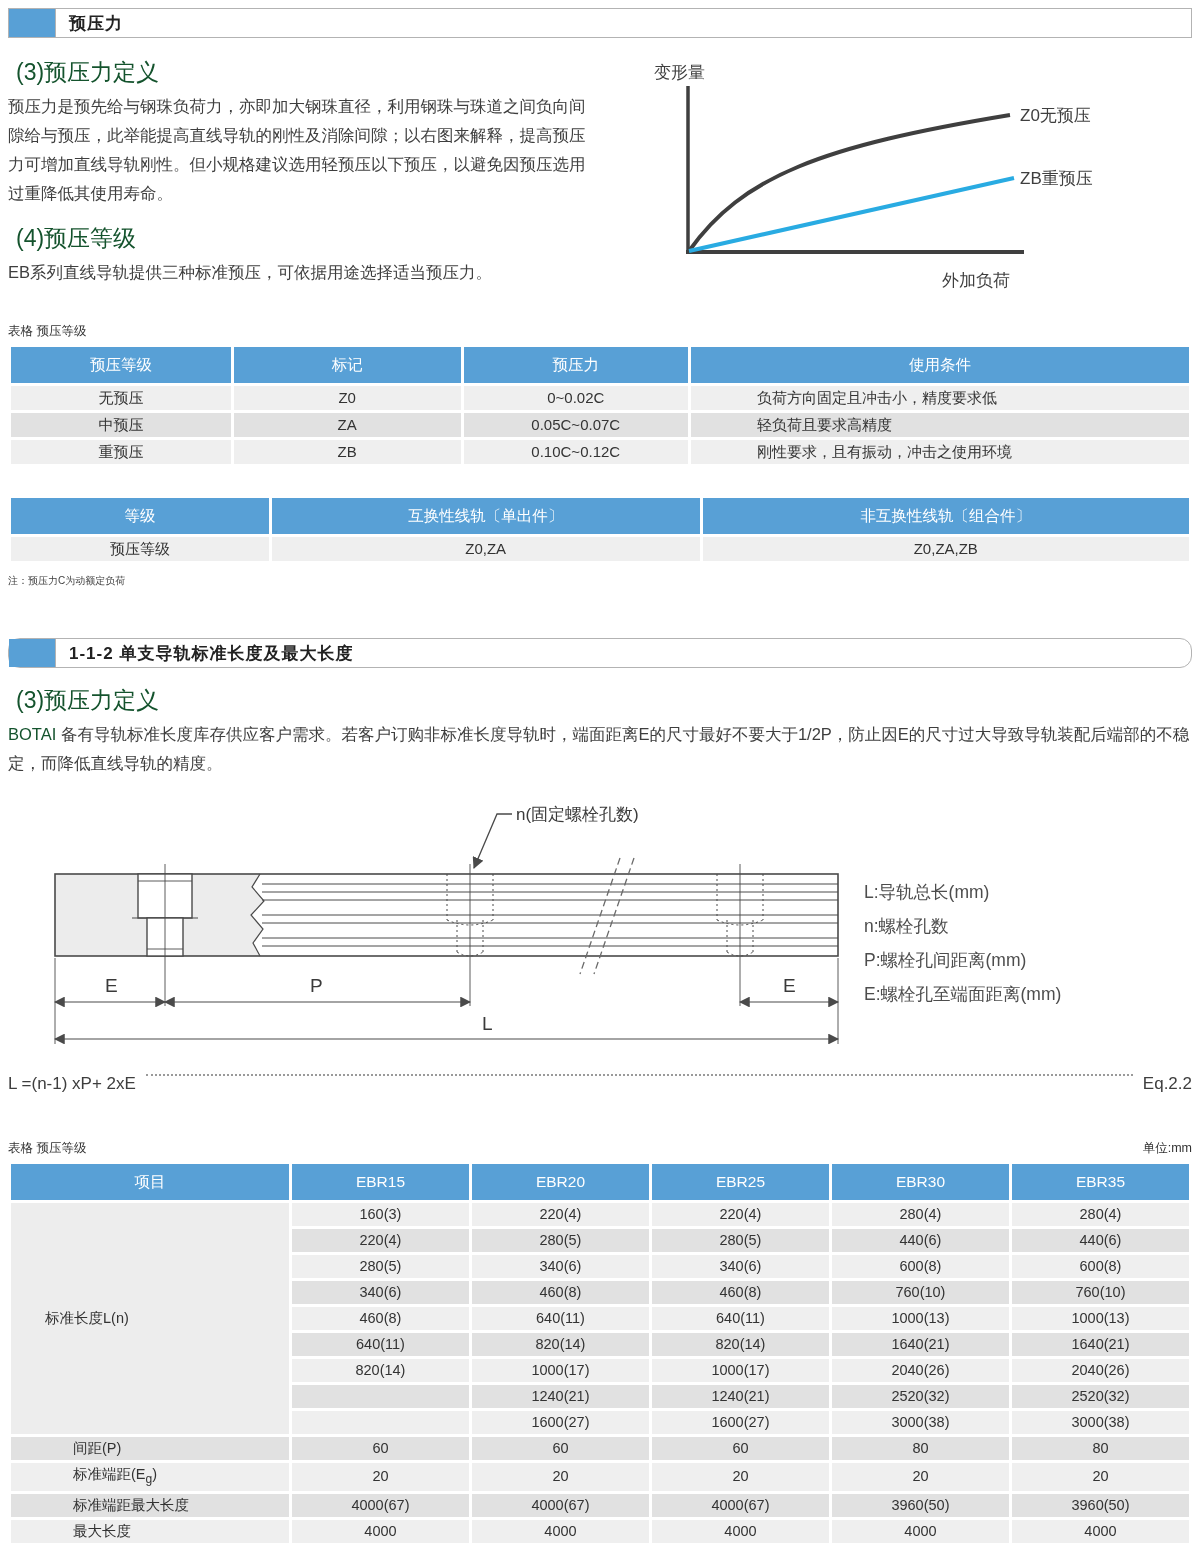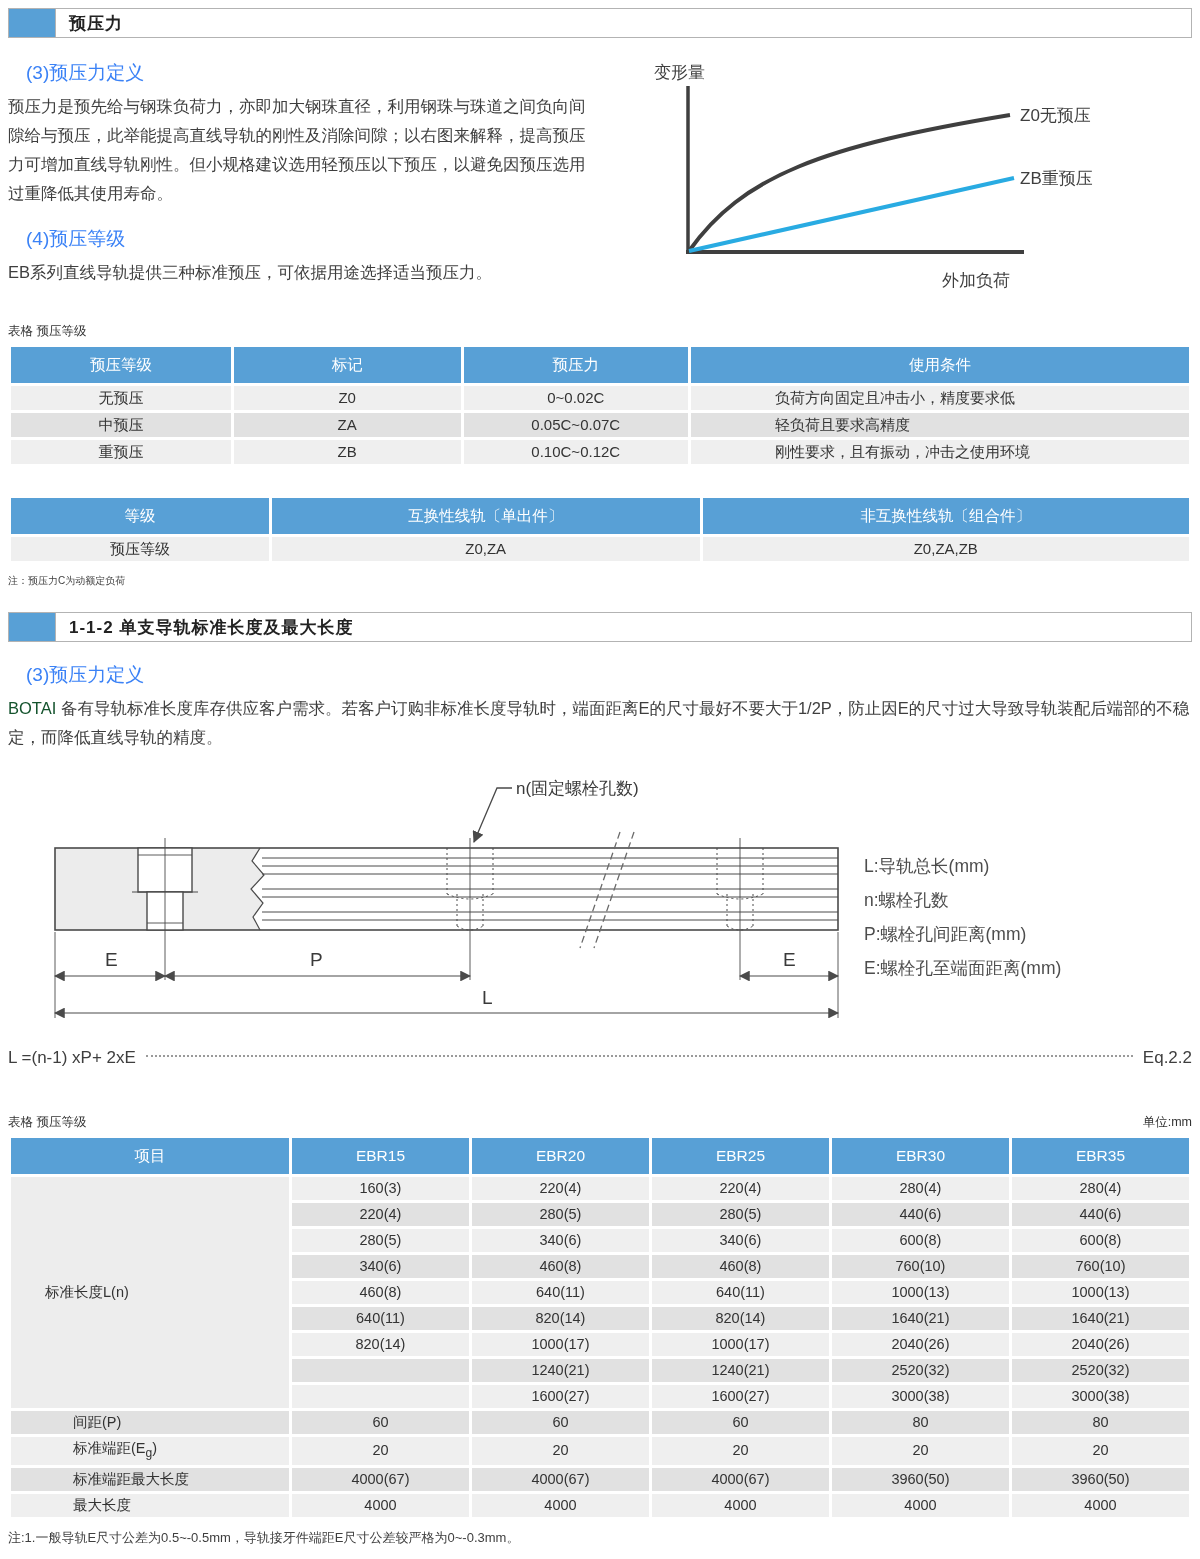--- a/index.html
+++ b/index.html
@@ -6,48 +6,48 @@
   .page{position:relative;width:1200px;height:1544px;box-sizing:border-box;
         padding:8px 8px 0;background:#fff;overflow:hidden;
         font-family:"Liberation Sans","DejaVu Sans",sans-serif;color:#3e3e3e;}
 
   
   .strip{box-sizing:border-box;height:30px;border:1px solid #b3b3b3;
          display:flex;align-items:center;background:#fff;}
   .strip .block{width:46px;height:100%;background:#58a0d6;border-right:1px solid #b3b3b3;flex:0 0 auto;}
   .strip .t{font-size:17px;font-weight:bold;color:#222;padding-left:13px;letter-spacing:1px;}
 
-  h3.blue{color:#3b82f6;font-size:19px;font-weight:normal;margin:24px 18px 0;line-height:21px;}
+  h3.blue{color:#14532d;font-size:23px;font-weight:normal;margin:24px 8px 0;line-height:21px;}
   p.body{font-size:16.5px;color:#3e3e3e;line-height:29px;margin:9px 0 0;}
   .col-left{width:585px;}
   .brand{color:#14532d;}
 
   .chart-box{position:absolute;top:58px;left:632px;width:560px;height:240px;}
 
   .cap{font-size:12.5px;color:#333;margin:36px 0 4px;}
   .cap2{display:flex;justify-content:space-between;align-items:flex-end;margin:46px 0 4px;
         font-size:12.5px;color:#333;}
 
   table{width:100%;border-collapse:separate;border-spacing:3px;table-layout:fixed;}
   th{background:#58a0d6;color:#fff;font-weight:normal;font-size:15.5px;height:36px;padding:0 4px;}
   td{font-size:15px;color:#333;text-align:center;height:22px;line-height:22px;padding:1px 4px;
      overflow:hidden;white-space:nowrap;}
   tbody tr:nth-child(odd) td{background:#efefef;}
   tbody tr:nth-child(even) td{background:#e1e1e1;}
 
   .tbl1{margin-top:2px;}
-  .tbl1 td.use{text-align:left;padding-left:84px;}
+  .tbl1 td.use{text-align:left;padding-left:66px;}
   .tbl2{margin-top:28px;}
   .note{font-size:10px;color:#3e3e3e;margin:10px 0 0;}
 
-  .strip2{margin-top:24px;}
+  .strip2{margin-top:50px;border-radius:12px;}
 
   .diagram{margin-top:16px;}
 
-  .eqrow{display:flex;align-items:center;margin-top:14px;font-size:17px;color:#3e3e3e;}
+  .eqrow{display:flex;align-items:flex-start;margin-top:14px;font-size:17px;color:#3e3e3e;}
   .eqrow .dots{flex:1;border-bottom:2px dotted #9a9a9a;margin:0 10px 5px;}
 
   .tbl3{margin-top:2px;}
   .tbl3 td{font-size:14.5px;height:21px;line-height:21px;}
   .tbl3 td.rowlabel{text-align:left;padding-left:62px;}
   .tbl3 td.merge{background:#ededed !important;vertical-align:middle;text-align:left;padding-left:34px;}
 
   .fnotes{font-size:13px;color:#3e3e3e;line-height:20px;margin-top:8px;}
 
   svg text{font-family:"Liberation Sans","DejaVu Sans",sans-serif;}

